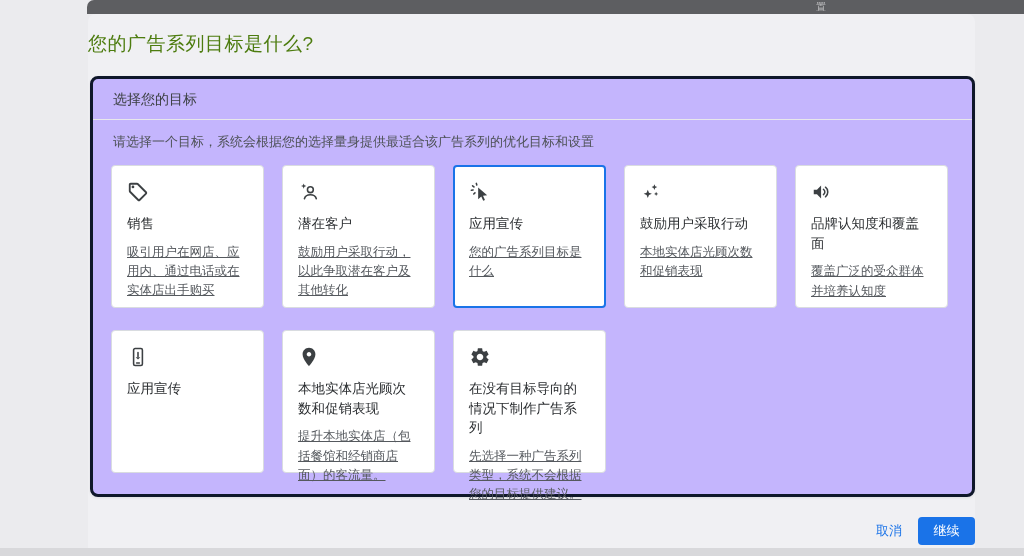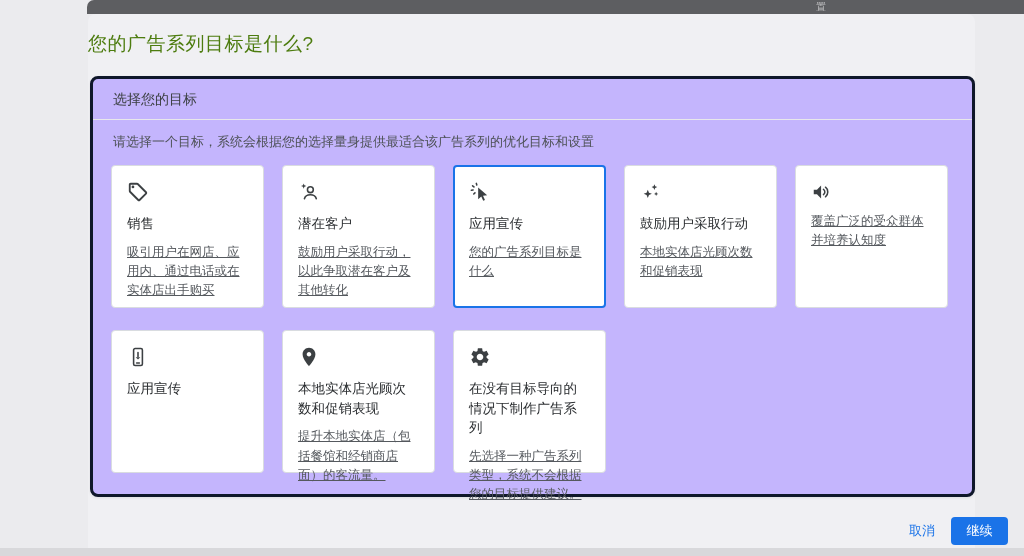--- a/index.html
+++ b/index.html
@@ -36,21 +36,21 @@
   .goal-card.selected { border:2px solid #1a73e8; padding:14px 14px; }
 
   .goal-icon { width:22px; height:22px; display:block; }
   .goal-icon svg { width:22px; height:22px; fill:#3c4043; stroke:none; }
   .goal-icon svg .st { fill:none; stroke:#3c4043; stroke-width:1.7; stroke-linecap:round; }
 
   .goal-title { margin-top:11px; font-size:13.5px; color:#2b2e31; line-height:1.45; }
   .goal-desc  { margin-top:9px; font-size:12.5px; color:#55595e; line-height:1.55;text-decoration:underline; }
 
   .footer { position:absolute; left:0; top:516px; width:975px; height:30px;
-            display:flex; justify-content:flex-end; align-items:center; gap:16px;margin-left:33px; }
+            display:flex; justify-content:flex-end; align-items:center; gap:16px; }
   .cancel-link { font-size:13px; color:#1a73e8; cursor:pointer; }
   .continue-btn { min-width:57px; height:28px; background:#1a73e8; color:#ffffff;
                   border:none; border-radius:4px; font-size:13px; padding:0 12px;
                   font-family:inherit; cursor:pointer; }
 
   .bottom-strip { position:absolute; left:0; bottom:0; width:1024px; height:8px; background:#d8d8db; }
 </style>
 </head>
 <body>
 
@@ -114,20 +114,21 @@
         <div class="goal-desc">本地实体店光顾次数和促销表现</div>
       </div>
 
       <div class="goal-card">
         <span class="goal-icon">
           <svg viewBox="0 0 24 24">
               <path d="M3 9.5v5h3.5L11 19V5L6.5 9.5H3z"></path>
               <path class="st" d="M13.6 9.2c.9.6 1.5 1.6 1.5 2.8s-.6 2.2-1.5 2.8M15.8 6.8c1.5 1.1 2.5 3 2.5 5.2s-1 4.1-2.5 5.2"></path>
             </svg>
         </span>
+        <div class="goal-title">品牌认知度和覆盖面</div>
         <div class="goal-desc">覆盖广泛的受众群体并培养认知度</div>
       </div>
 
       <div class="goal-card">
         <span class="goal-icon">
           <svg viewBox="0 0 24 24">
               <rect class="st" x="7.2" y="2.8" width="9.6" height="18.4" rx="1.6"></rect>
               <path class="st" d="M10.5 18.6h3M12 7.2v4.6"></path>
               <path d="M12 14.8l-2.5-2.5h5z"></path>
             </svg>

